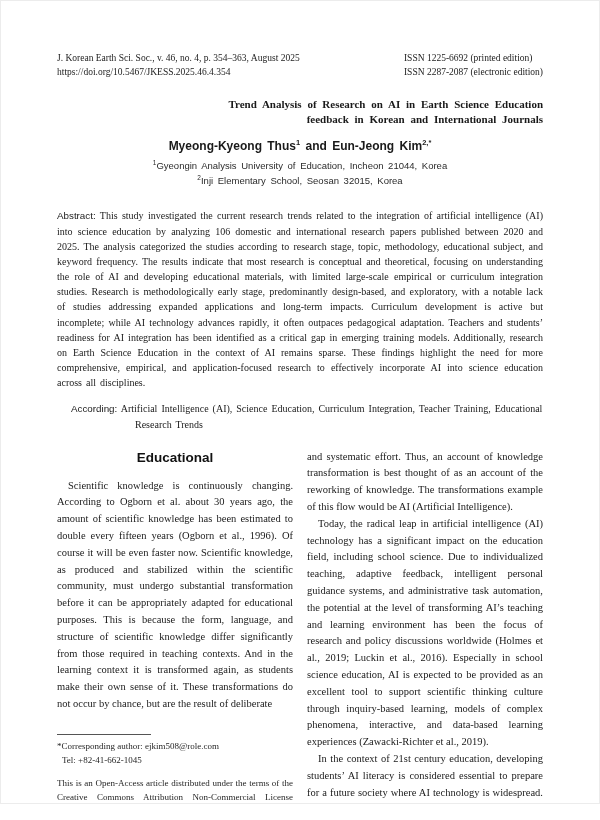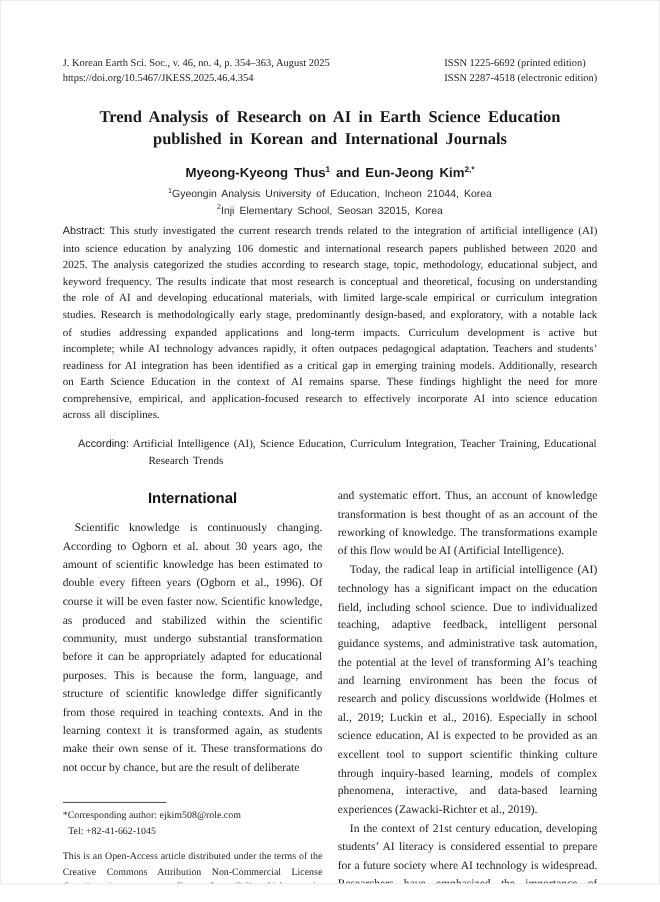--- a/index.html
+++ b/index.html
@@ -20,22 +20,22 @@
   }
   
   .masthead {
     display:flex; justify-content:space-between; align-items:flex-start;
     font-size:9.5px; line-height:1.5; color:#222222;
   }
   .masthead .left, .masthead .right { white-space:nowrap; }
   
   .title {
     margin-top:17px;
-    text-align:center;
-    font-size:15px; font-weight:bold;
+    text-align:right;
+    font-size:11px; font-weight:bold;
     line-height:1.38;
     word-spacing:3px;
   }
   
   .authors {
     margin-top:11px;
     text-align:center;
     font-family:"Liberation Sans", sans-serif;
     font-weight:bold; font-size:12px;
     word-spacing:2px;
@@ -45,21 +45,21 @@
   .affiliations {
     margin-top:5px;
     text-align:center;
     font-family:"Liberation Sans", sans-serif;
     font-size:9.5px; line-height:1.5; color:#2b2b2b;
     word-spacing:2px;
   }
   .affiliations sup { font-size:6.5px; }
   
   .abstract {
-    margin-top:3px;
+    margin-top:19px;
     font-size:10px; line-height:1.52;
     text-align:justify;
     word-spacing:1.5px;
   }
   .abstract-label, .keywords-label {
     font-family:"Liberation Sans", sans-serif;
     font-size:9.8px;
   }
   .keywords {
     margin-top:6px;
@@ -110,27 +110,27 @@
 
 <div class="page">
 
   <div class="masthead">
     <div class="left">
       <div>J. Korean Earth Sci. Soc., v. 46, no. 4, p. 354–363, August 2025</div>
       <div>https://doi.org/10.5467/JKESS.2025.46.4.354</div>
     </div>
     <div class="right">
       <div>ISSN 1225-6692 (printed edition)</div>
-      <div>ISSN 2287-4518 (electronic edition)</div>
+      <div>ISSN 2287-2087 (electronic edition)</div>
     </div>
   </div>
 
   <h1 class="title">
     <span>Trend Analysis of Research on AI in Earth Science Education</span><br>
-    <span>published in Korean and International Journals</span>
+    <span>feedback in Korean and International Journals</span>
   </h1>
 
   <div class="authors">
     <span>Myeong-Kyeong Thus</span><sup>1</sup><span> and </span><span>Eun-Jeong Kim</span><sup>2,*</sup>
   </div>
 
   <div class="affiliations">
     <div><sup>1</sup><span>Gyeongin Analysis University of Education, Incheon 21044, Korea</span></div>
     <div><sup>2</sup><span>Inji Elementary School, Seosan 32015, Korea</span></div>
   </div>
@@ -141,21 +141,21 @@
   </p>
 
   <p class="keywords">
     <span class="keywords-label">According:</span>
     <span>Artificial Intelligence (AI), Science Education, Curriculum Integration, Teacher Training, Educational Research Trends</span>
   </p>
 
   <div class="columns">
 
     <div class="col">
-      <h2 class="intro-heading">International</h2>
+      <h2 class="intro-heading">Educational</h2>
       <p class="para indent">Scientific knowledge is continuously changing. According to Ogborn et al. about 30 years ago, the amount of scientific knowledge has been estimated to double every fifteen years (Ogborn et al., 1996). Of course it will be even faster now. Scientific knowledge, as produced and stabilized within the scientific community, must undergo substantial transformation before it can be appropriately adapted for educational purposes. This is because the form, language, and structure of scientific knowledge differ significantly from those required in teaching contexts. And in the learning context it is transformed again, as students make their own sense of it. These transformations do not occur by chance, but are the result of deliberate</p>
 
       <div class="footnote">
         <div class="footnote-rule"></div>
         <div>*Corresponding author: ejkim508@role.com</div>
         <div class="tel">Tel: +82-41-662-1045</div>
         <div class="license">This is an Open-Access article distributed under the terms of the Creative Commons Attribution Non-Commercial License (http://creativecommons.org/licenses/by-nc/3.0) which permits unrestricted non-commercial use, distribution, and reproduction in any medium, provided the original work is properly cited.</div>
       </div>
     </div>
 

